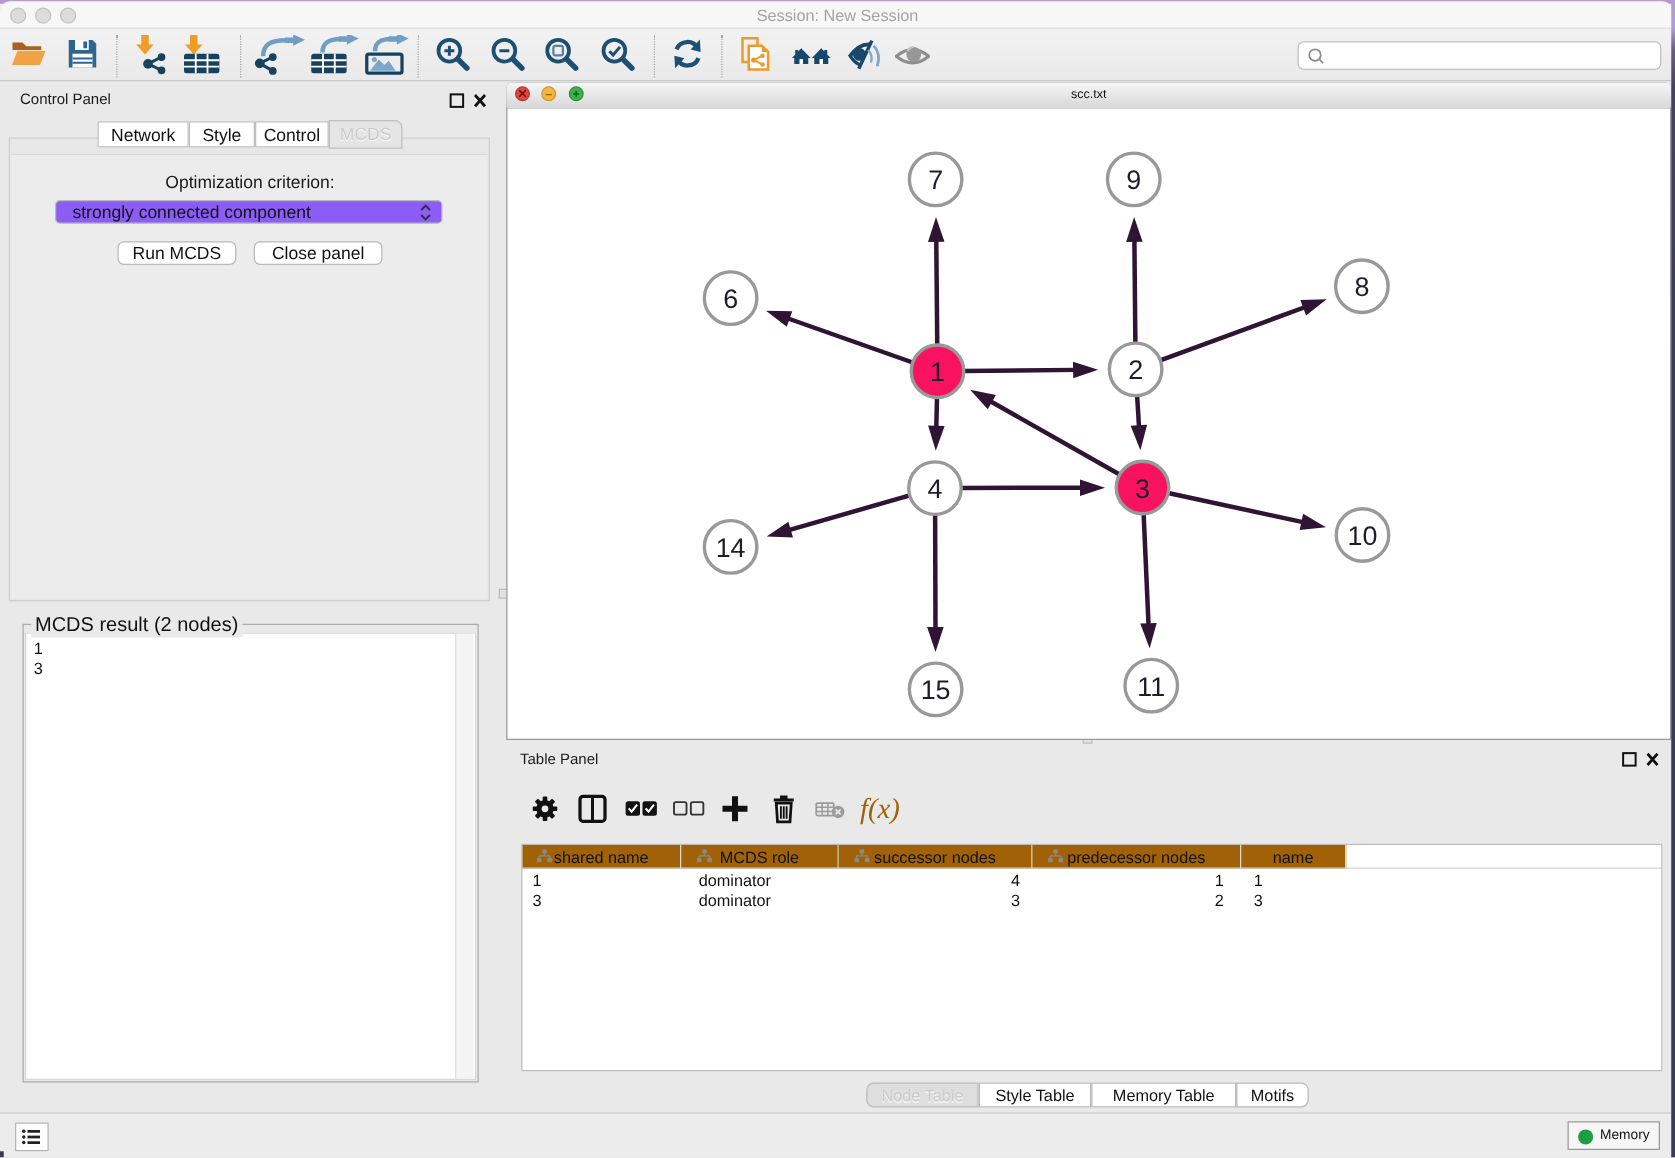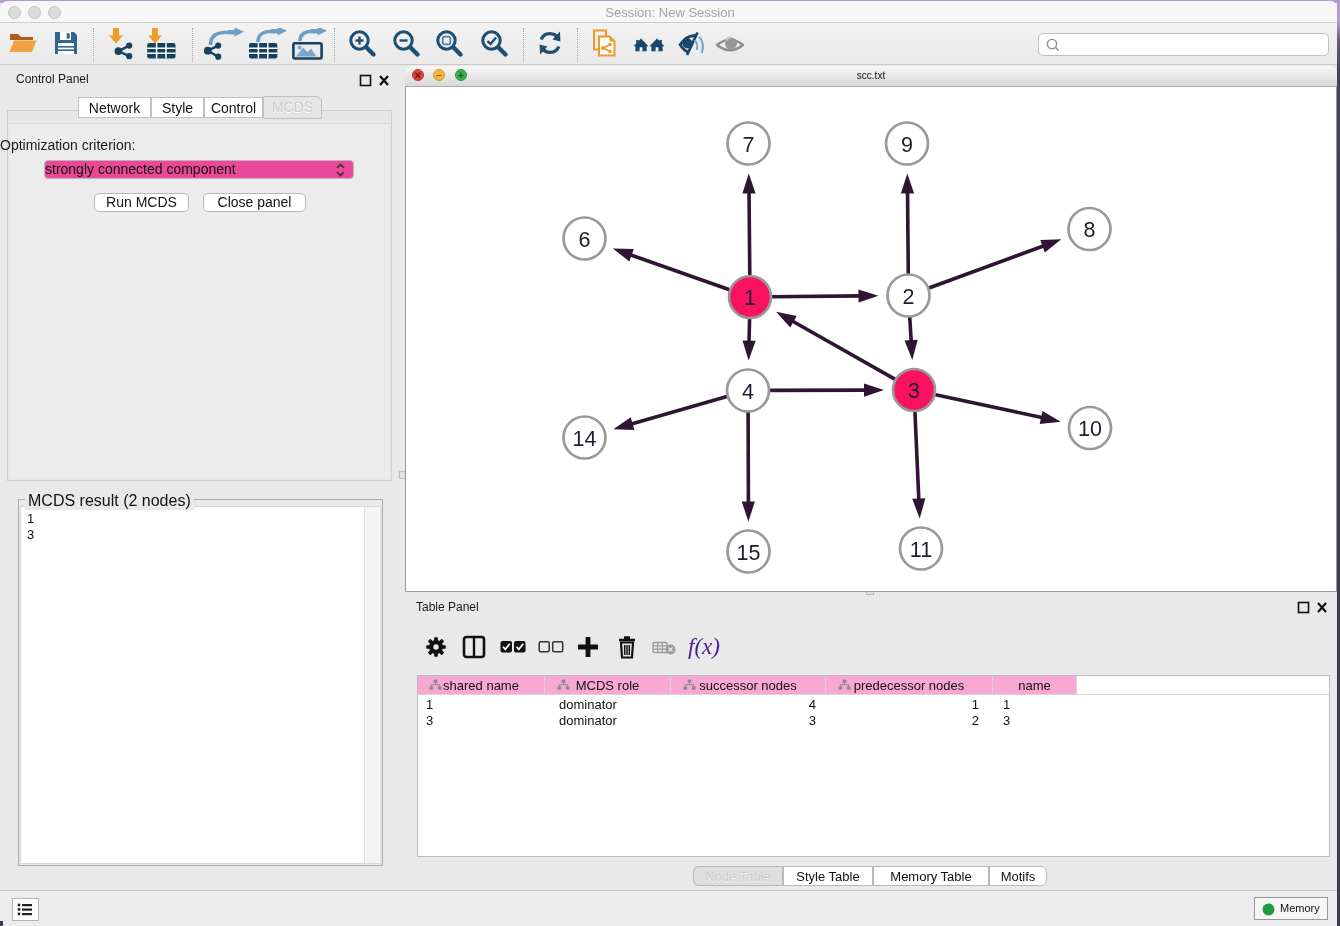--- a/index.html
+++ b/index.html
@@ -12,39 +12,39 @@
 #titletext{left:0;top:5px;width:1340px;text-align:center;font-size:13px;color:#a3a3a3}
 #toolbar{left:0;top:23px;width:1337px;height:42px;background:linear-gradient(#f2f2f2,#e9e9e9);border-bottom:1px solid #c9c9c9}
 .sep{position:absolute;top:28px;height:34px;width:1px;border-left:1px dotted #a9a9a9}
 .tbi{position:absolute;top:27.5px}
 #searchbox{left:1038px;top:33px;width:291px;height:23px;background:#fff;border:1px solid #c0c0c0;border-radius:5px}
 
 #cpTitle{left:16px;top:72px;font-size:12px;color:#1a1a1a}
 .tab{position:absolute;top:97px;height:21px;background:#fff;border:1px solid #bfbfbf;font-size:14px;color:#111;text-align:center;line-height:20px}
 #cpOuter{left:7px;top:110px;width:385px;height:371px;border:1px solid #cfcfcf;background:#e7e7e7}
 #cpInner{left:9px;top:123px;width:381px;height:356px;background:#ececec;border-top:1px solid #d8d8d8}
-#optlabel{left:0px;top:137px;width:400px;font-size:14px;color:#1a1a1a}
-#dropdown{left:44px;top:160px;width:310px;height:19px;background:#ec4899;border:1px solid #b9b9b9;border-radius:4px;font-size:14px;color:#111;line-height:17px;}
+#optlabel{left:0px;top:137px;width:400px;text-align:center;font-size:14px;color:#1a1a1a}
+#dropdown{left:44px;top:160px;width:310px;height:19px;background:#8b5cf6;border:1px solid #b9b9b9;border-radius:4px;font-size:14px;color:#111;line-height:17px;padding-left:13px}
 .btn{position:absolute;top:193px;height:19px;background:#fff;border:1px solid #b9b9b9;border-radius:5px;font-size:14px;color:#111;text-align:center;line-height:17px}
 #fieldset{left:18px;top:499px;width:365px;height:367px;border:1px solid #ababab}
 #fieldlegend{left:25px;top:492px;background:#e9e9e9;padding:0 3px;font-size:16px;color:#111}
 #fieldwhite{left:20px;top:506px;width:361px;height:358px;background:#fff;border:1px solid #d7d7d7}
 #fieldscroll{left:364px;top:507px;width:15px;height:356px;background:#f4f4f4;border-left:1px solid #e0e0e0}
 #fieldtext{left:27px;top:511px;font-size:13px;line-height:16px;color:#111}
 #splitgrip{left:399px;top:471px;width:8px;height:8px;background:#e2e2e2;border:1px solid #bdbdbd}
 #splitgrip2{left:866px;top:589px;width:8px;height:6px;background:#e2e2e2;border:1px solid #bdbdbd}
 
 #netwin{left:405px;top:66px;width:932px;height:526px;background:#fff;border:1px solid #999;border-radius:5px 5px 0 0}
 #nettitle{left:405px;top:66px;width:932px;height:21px;background:linear-gradient(#f6f6f6,#d8d8d8);border-bottom:1px solid #ababab;border-radius:5px 5px 0 0}
 .mac{position:absolute;top:69px;width:12px;height:12px;border-radius:50%;font-size:10px;font-weight:bold;text-align:center;line-height:11px}
 #nettext{left:405px;top:70px;width:932px;text-align:center;font-size:10px;color:#111}
 
 #tpTitle{left:416px;top:600px;font-size:12px;color:#1a1a1a}
 #tblbox{left:417px;top:675px;width:913px;height:182px;background:#fff;border:1px solid #bbb}
-.th{position:absolute;top:676px;height:19px;background:#f9a8d4;border-right:1px solid #d4d4d4;font-size:13px;color:#111;text-align:center;line-height:19px}
+.th{position:absolute;top:676px;height:19px;background:#a16207;border-right:1px solid #d4d4d4;font-size:13px;color:#111;text-align:center;line-height:19px}
 #thline{left:418px;top:694px;width:911px;height:1px;background:#d4d4d4}
 .td{position:absolute;font-size:13px;color:#111;height:16px;line-height:16px}
 .btab{position:absolute;top:866px;height:20px;border:1px solid #b9b9b9;font-size:13px;color:#111;text-align:center;line-height:19px;background:#fff}
 
 #statusline{left:0;top:890px;width:1337px;height:1px;background:#c6c6c6}
 #statusbar{left:0;top:891px;width:1337px;height:35px;background:#ececec}
 #listbtn{left:12px;top:898px;width:27px;height:23px;background:#fdfdfd;border:1px solid #b4b4b4}
 #membtn{left:1254px;top:897px;width:74px;height:23px;background:#f6f6f6;border:1px solid #989898;font-size:11px;color:#111}
 #cornerBL{left:0;top:921px;width:3px;height:5px;background:#3c3a58}
 </style></head>
@@ -314,21 +314,21 @@
     <path d="M9,3.5 h6 M4,6 h16" fill="none" stroke="#111" stroke-width="2.4"></path>
     <path d="M6,8.5 L7,23.5 h10 L18,8.5 Z" fill="none" stroke="#111" stroke-width="2.2"></path>
     <path d="M9.7,11 v10 M12,11 v10 M14.3,11 v10" stroke="#111" stroke-width="1.5"></path>
   </svg>
 <svg class="abs" style="left:652px;top:641px" width="24" height="14" viewBox="0 0 24 14">
     <rect x="1" y="1.5" width="14" height="10" rx="1" fill="none" stroke="#9b9b9b" stroke-width="1.4"></rect>
     <path d="M1,4.8 h14 M1,8.2 h14 M5.7,1.5 v10 M10.3,1.5 v10" stroke="#9b9b9b" stroke-width="1.2"></path>
     <circle cx="18.5" cy="8.5" r="5" fill="#9b9b9b"></circle>
     <path d="M16.5,6.5 L20.5,10.5 M20.5,6.5 L16.5,10.5" stroke="#e9e9e9" stroke-width="1.4"></path>
   </svg>
-<div class="abs" style="left:688px;top:634px;font-family:'Liberation Serif',serif;font-style:italic;font-size:23px;color:#4c1d95">f(x)</div>
+<div class="abs" style="left:688px;top:634px;font-family:'Liberation Serif',serif;font-style:italic;font-size:23px;color:#a16207">f(x)</div>
 <div class="abs" id="tblbox"></div>
 <div class="th" style="left:418px;width:127px">shared name</div>
 <div class="th" style="left:545px;width:126px">MCDS role</div>
 <div class="th" style="left:671px;width:155px">successor nodes</div>
 <div class="th" style="left:826px;width:167px">predecessor nodes</div>
 <div class="th" style="left:993px;width:84px">name</div>
 <svg class="abs" style="left:429px;top:679px" width="13" height="12" viewBox="0 0 13 12">
     <g fill="#8a8a8a">
       <rect x="4.7" y="0.5" width="3.6" height="3.2"></rect>
       <rect x="0.5" y="7.5" width="3.6" height="3.2"></rect>

